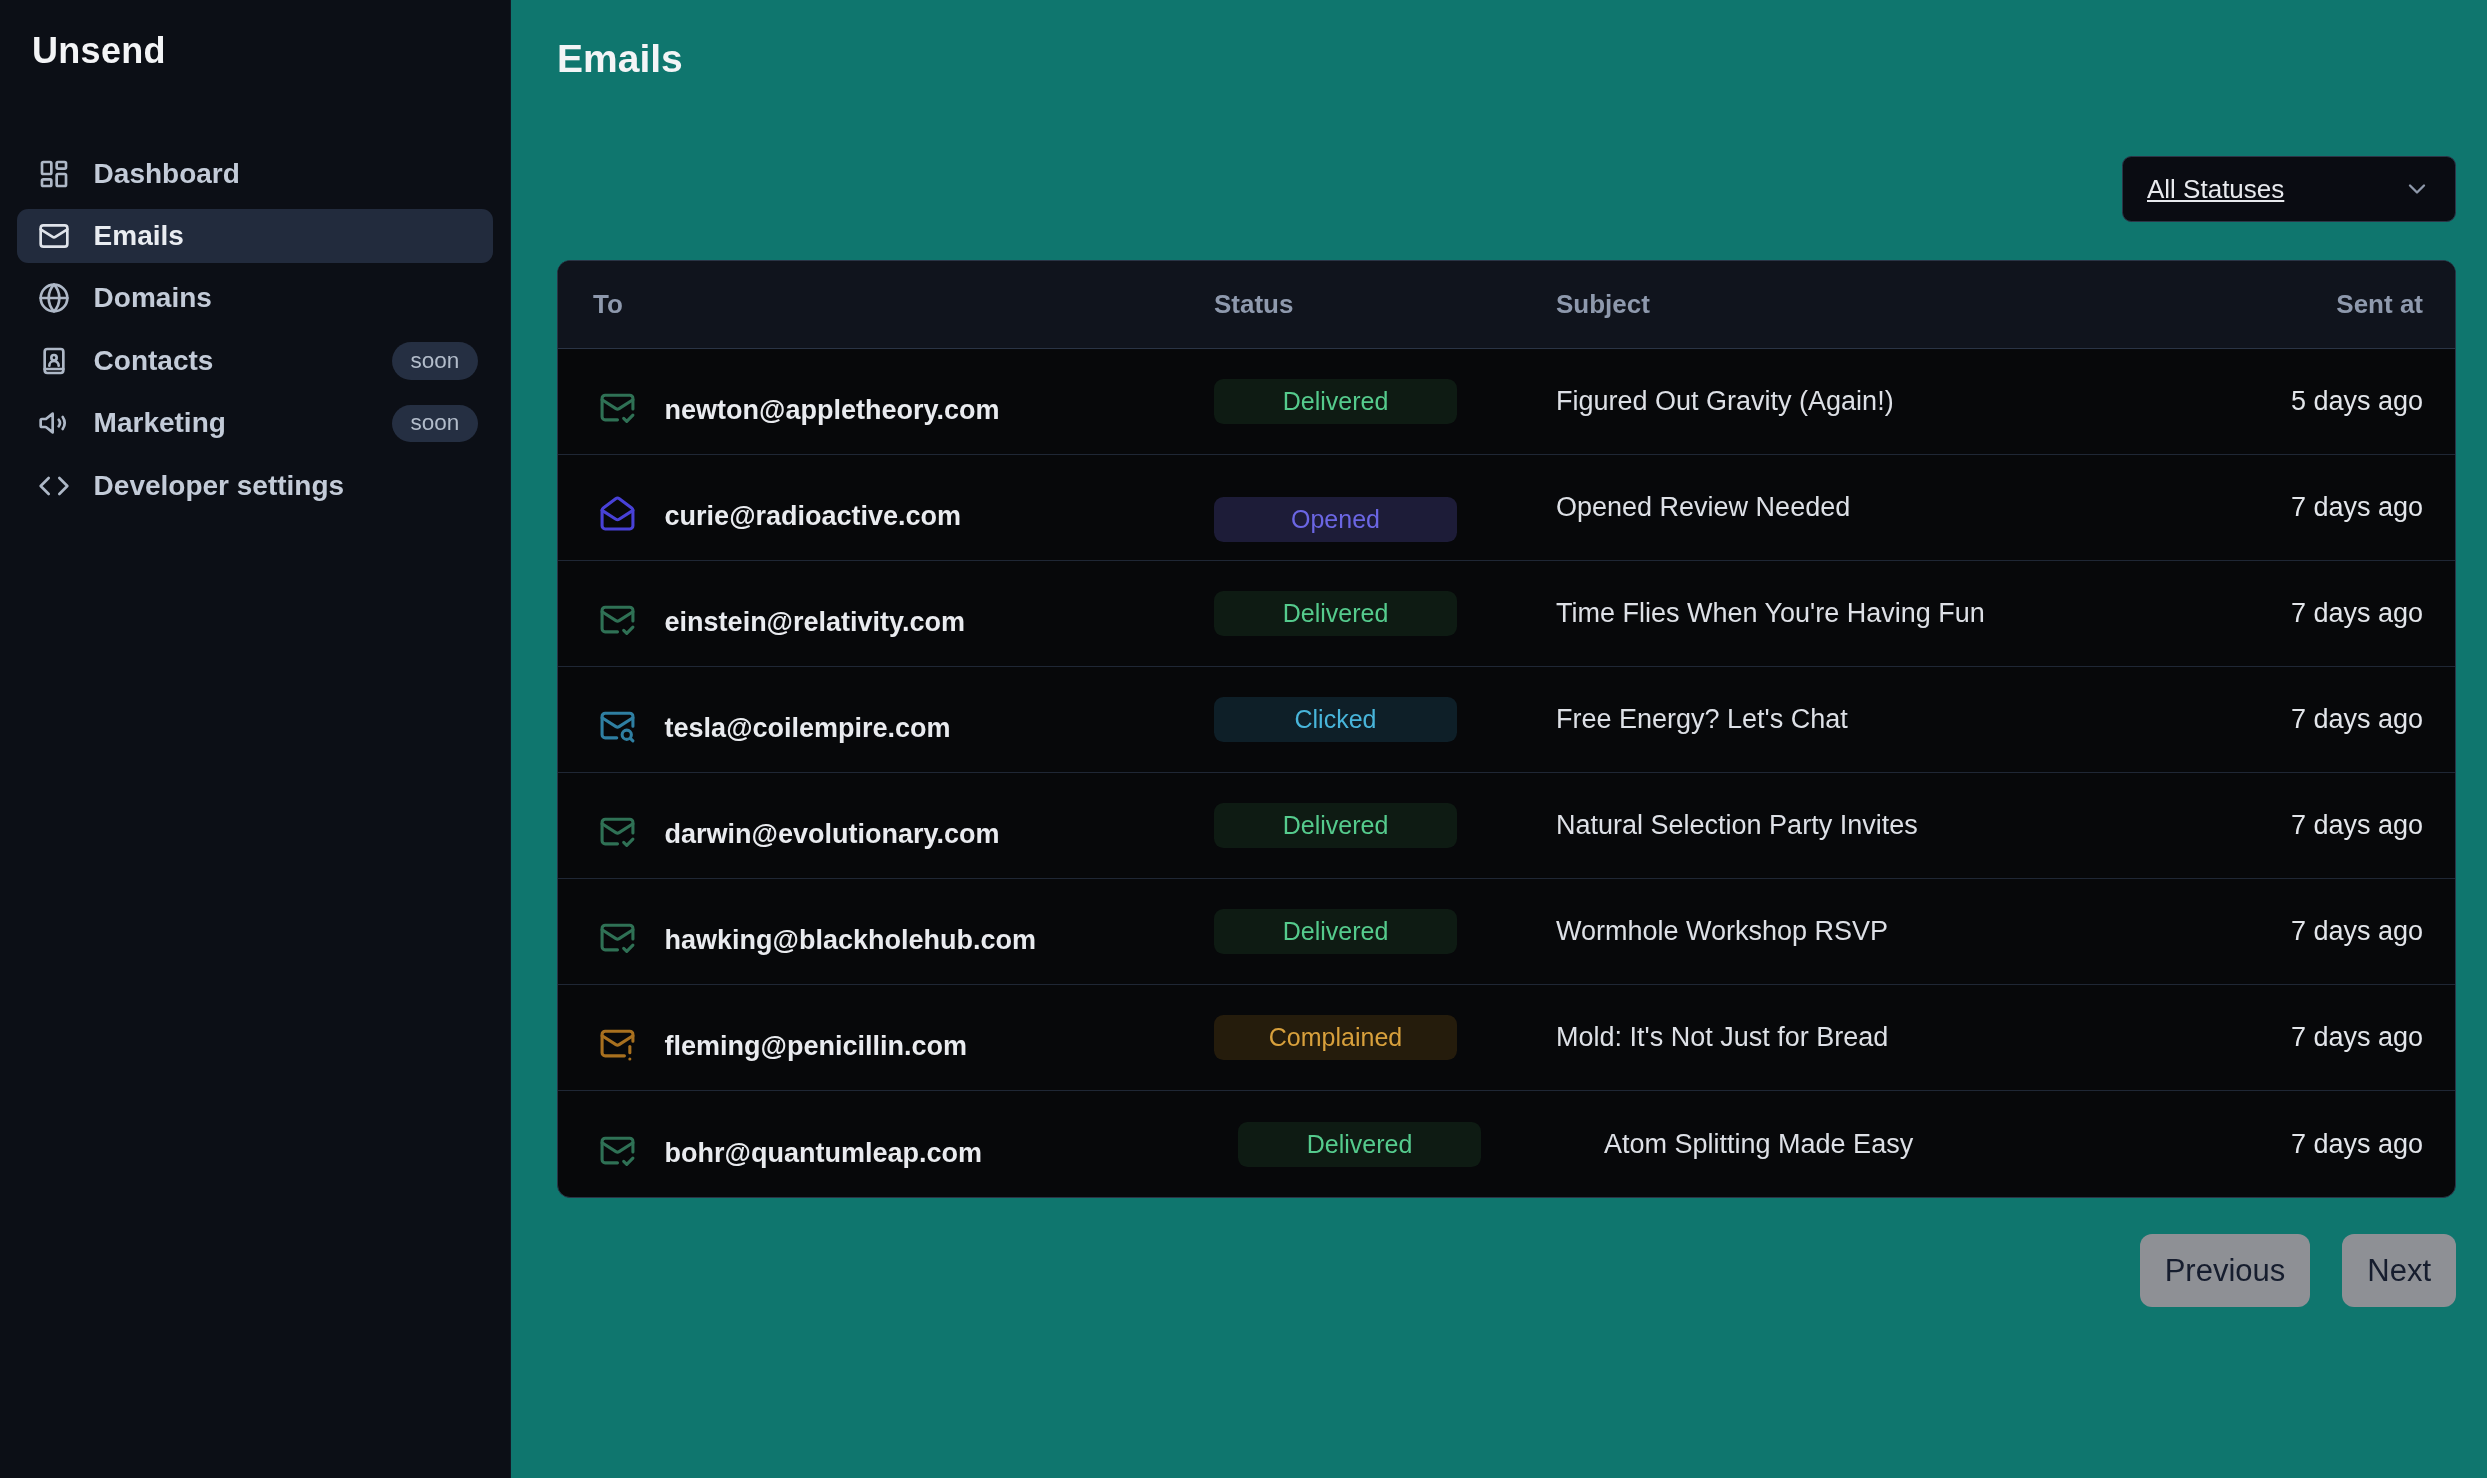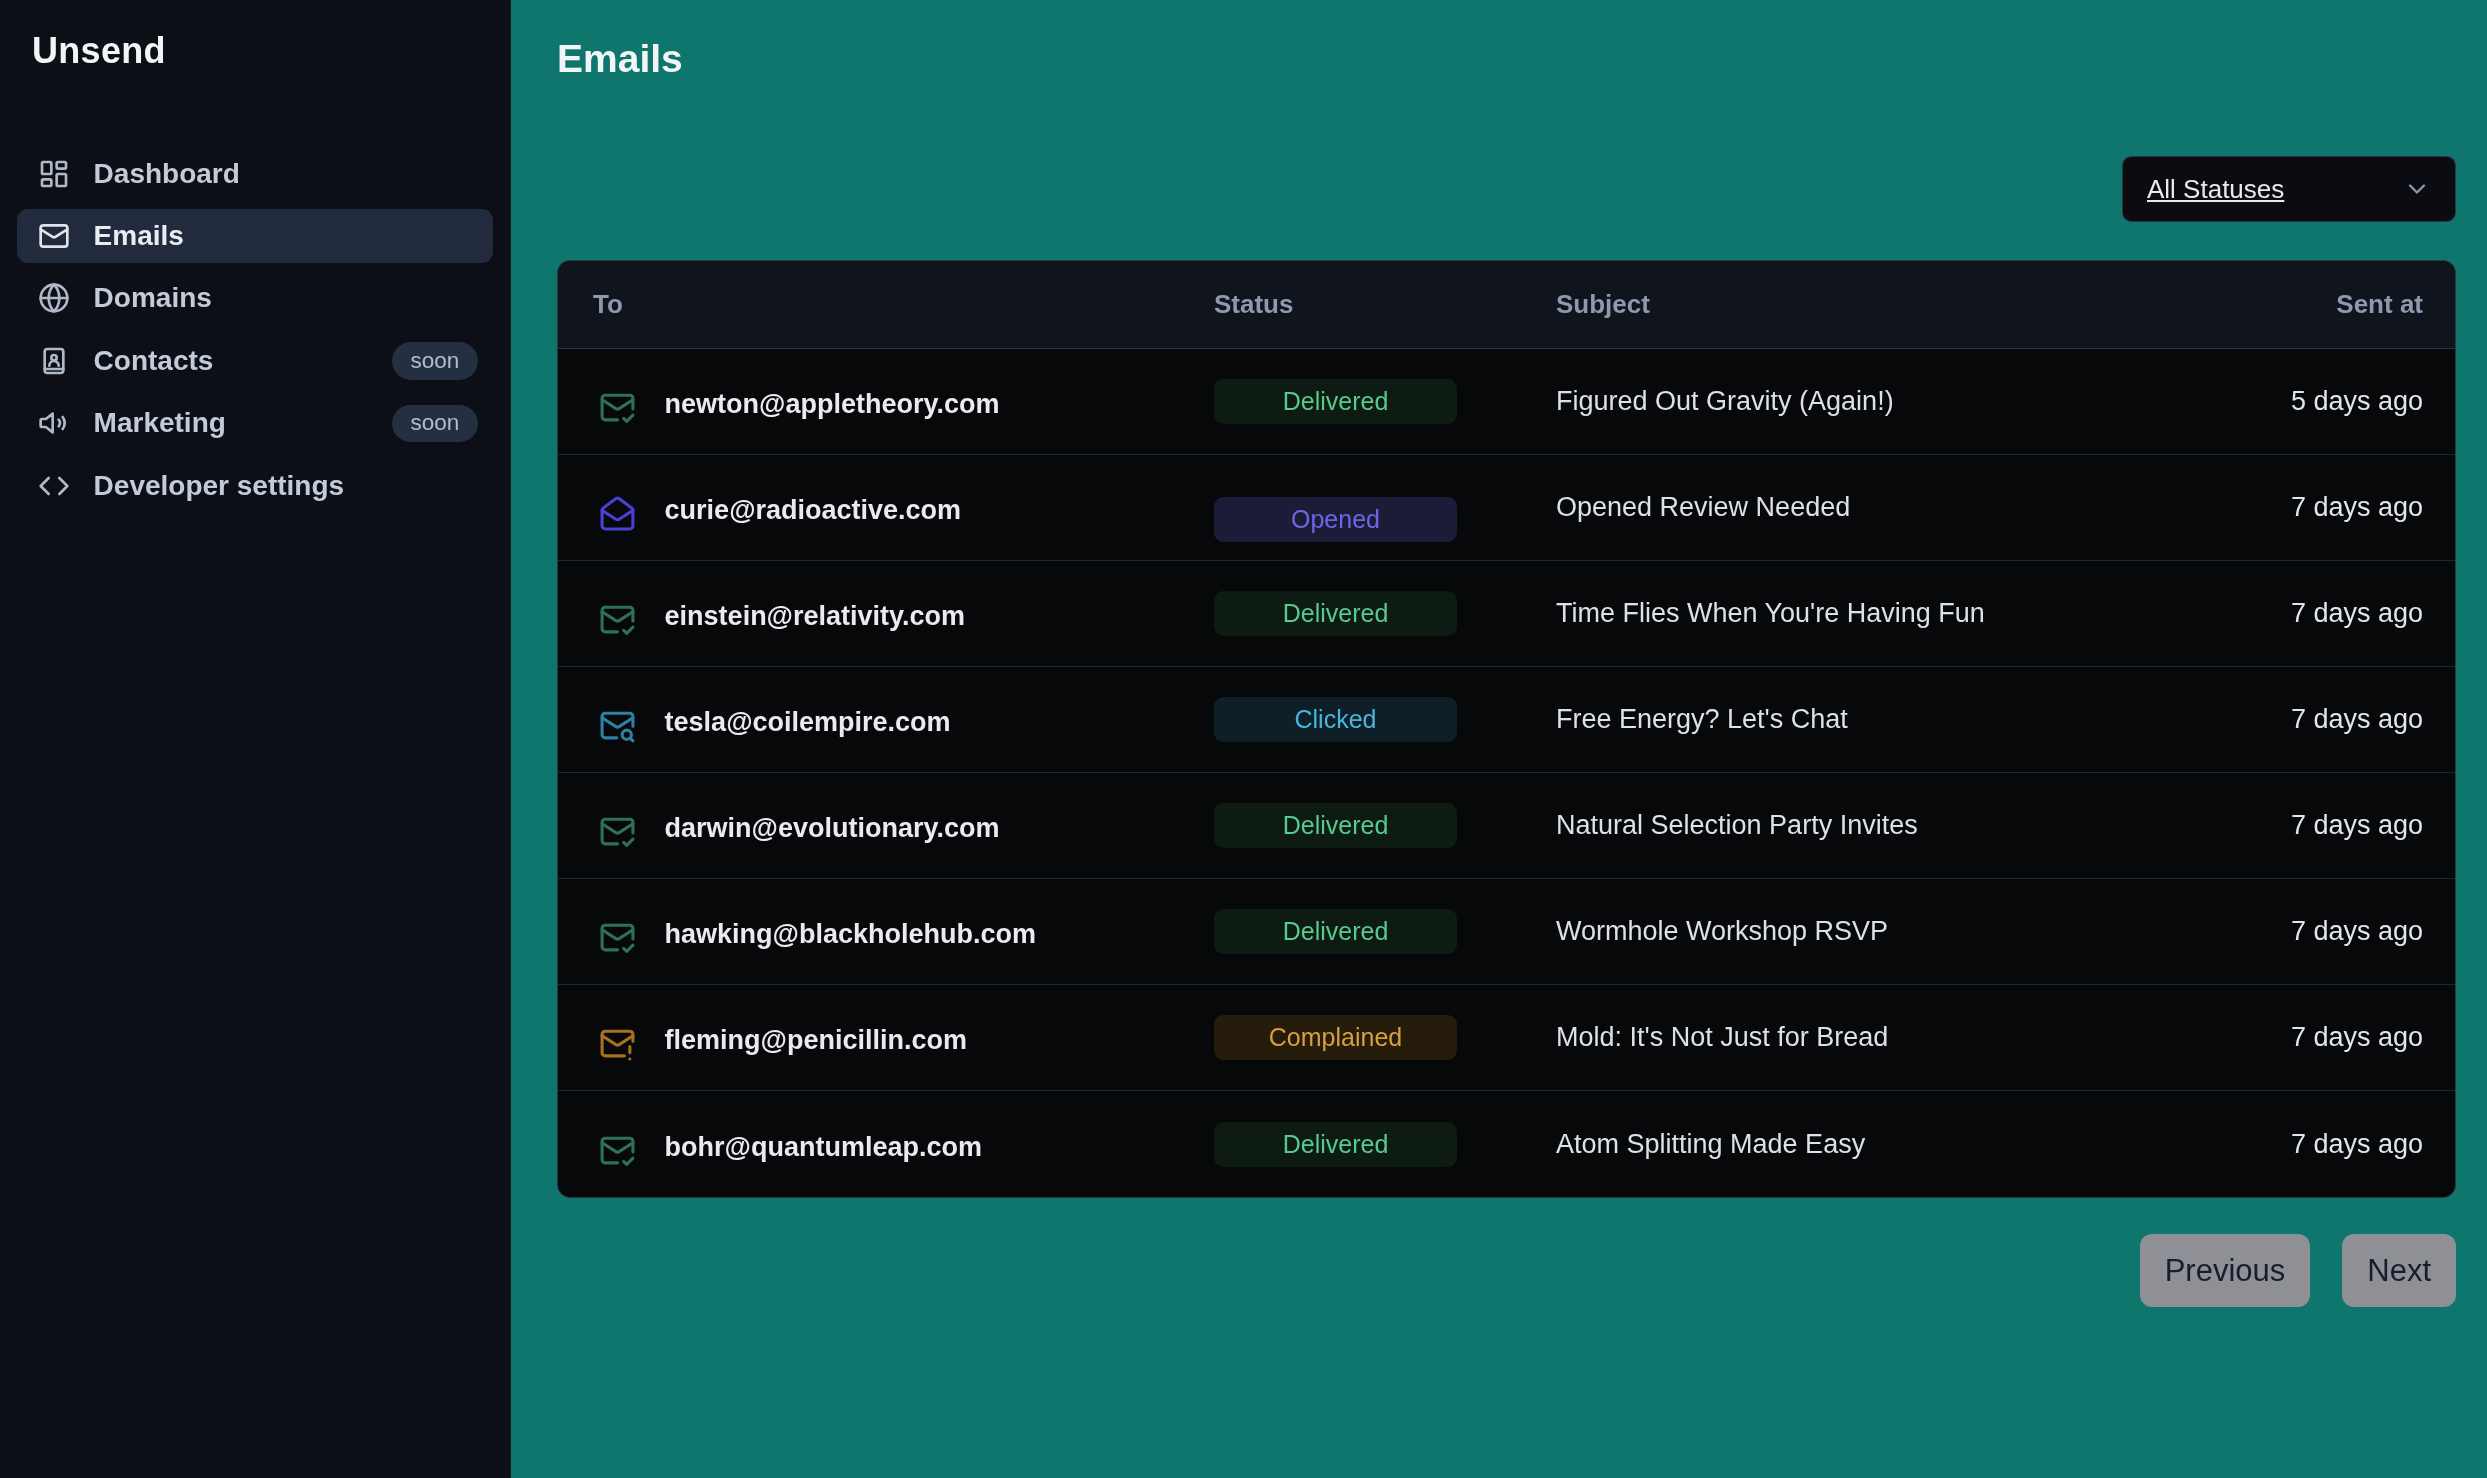--- a/index.html
+++ b/index.html
@@ -31,22 +31,22 @@
   .dropdown svg{width:28px;height:28px;}
 
   
   .table-wrap{margin-top:38px;border:0.9px solid #2a3445;border-radius:13px;overflow:hidden;background:#07080a;}
   .thead{display:grid;grid-template-columns:621px 342px 1fr 281px;align-items:center;height:88px;
          padding:0 32px 0 35px;background:#10141d;border-bottom:0.9px solid #2a3445;
          color:#8e99ad;font-size:26px;font-weight:600;}
   .thead .col-sent{text-align:right;}
   .trow{display:grid;grid-template-columns:621px 342px 1fr 281px;align-items:center;height:106px;
         padding:0 32px 0 35px;border-bottom:0.9px solid #1f2735;cursor:pointer;}
-  .trow:last-child{border-bottom:none;}
-  .cell-to{display:flex;align-items:flex-start;gap:29px;font-size:27px;font-weight:600;color:#e9ebef;margin-top:12px;}
+  .trow:last-child{border-bottom:none;gap:24px;}
+  .cell-to{display:flex;align-items:flex-end;gap:29px;font-size:27px;font-weight:600;color:#e9ebef;margin-top:12px;}
   .cell-to .micon{width:37px;height:37px;flex:0 0 37px;margin-left:5.6px;display:flex;}
   .cell-to svg{width:37px;height:37px;}
   .badge{display:inline-flex;align-items:center;justify-content:center;width:243px;height:45px;
          border-radius:9.4px;font-size:25px;font-weight:400;}
   .cell-subject{font-size:27px;font-weight:400;color:#dde0e6;}
   .cell-sent{font-size:27px;font-weight:400;color:#e2e5ea;text-align:right;}
 
   
   .pagination{display:flex;justify-content:flex-end;gap:32px;margin-top:36px;}
   .pg-btn{height:73px;border:none;border-radius:12px;background:#8e9095;color:#161d2e;

